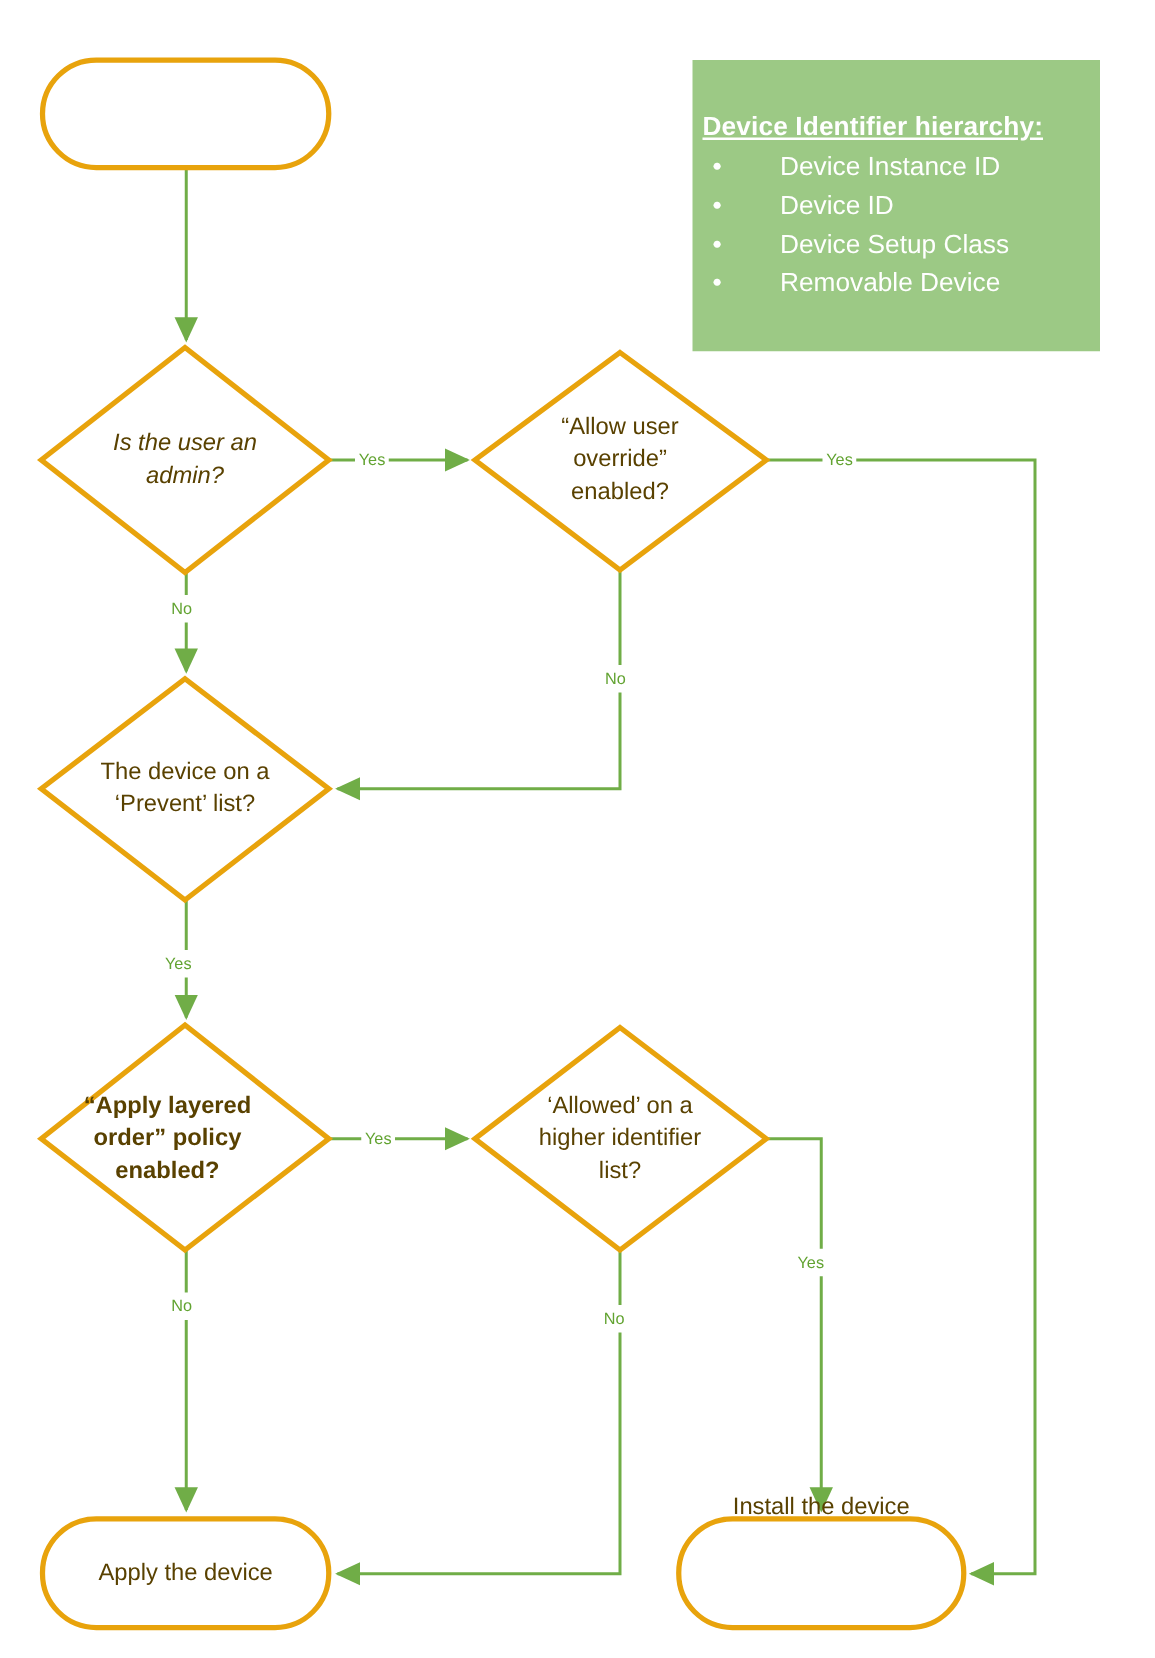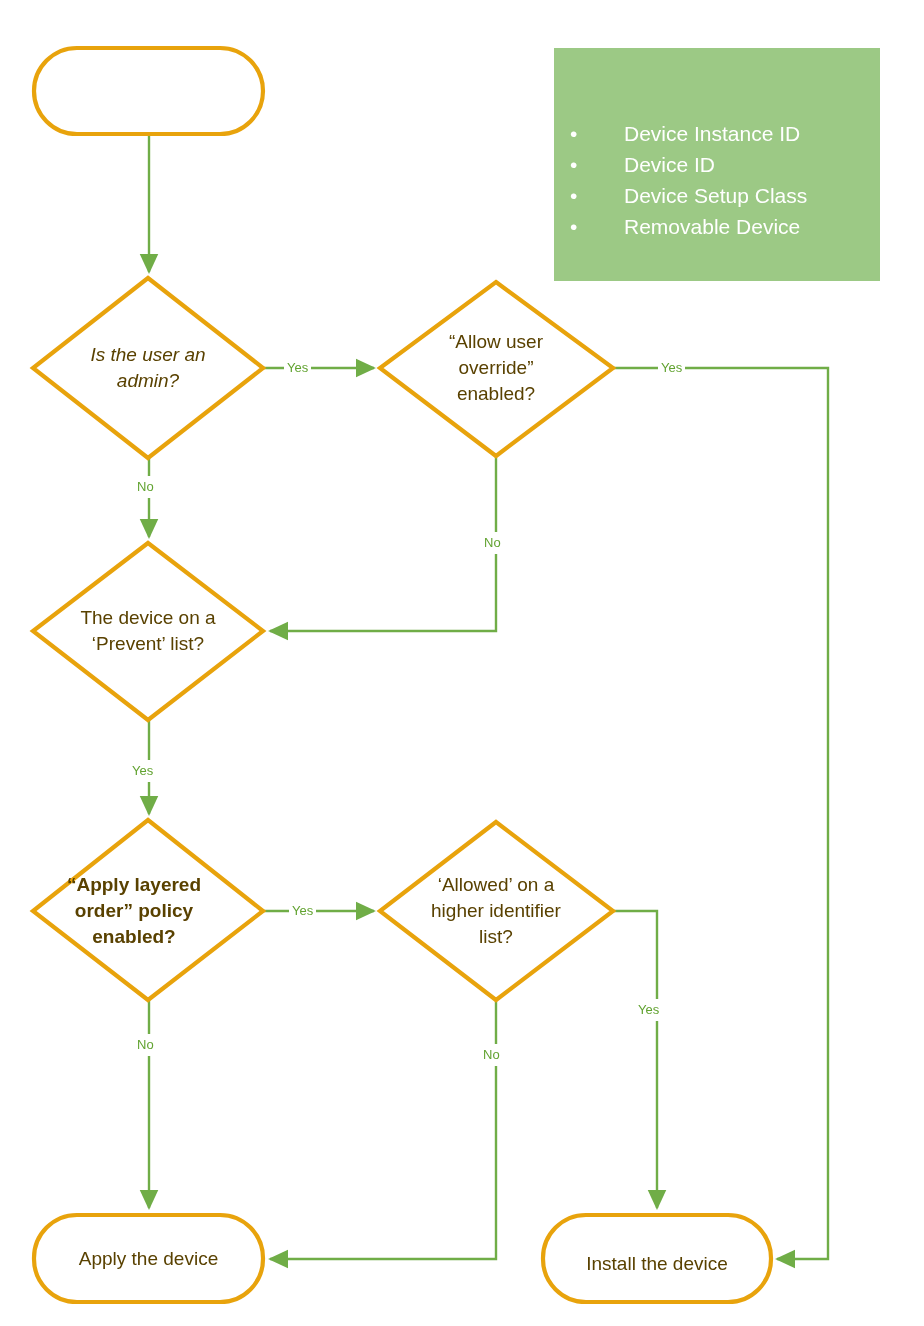--- a/index.html
+++ b/index.html
@@ -158,41 +158,42 @@
   <div class="node-text" style="left:34px; top:859px; width:200px; height:104px;font-weight:bold;">“Apply layered
 order” policy
 enabled?</div>
 
   <div class="node-text" style="left:396px; top:859px; width:200px; height:104px;">‘Allowed’ on a
 higher identifier
 list?</div>
 
   <div class="node-text" style="left:34px; top:1215px; width:229px; height:87px;">Apply the device</div>
 
-  <div class="node-text" style="left:543px; top:1220px; width:228px; height:87px;">Install the device</div>
+  <div class="node-text" style="left:543px; top:1162px; width:228px; height:87px;">Install the device</div>
 
   <div class="edge-label" style="left:284px; top:357px;">Yes</div>
 
   <div class="edge-label" style="left:134px; top:476px;">No</div>
 
   <div class="edge-label" style="left:658px; top:357px;">Yes</div>
 
   <div class="edge-label" style="left:481px; top:532px;">No</div>
 
   <div class="edge-label" style="left:129px; top:760px;">Yes</div>
 
   <div class="edge-label" style="left:289px; top:900px;">Yes</div>
 
   <div class="edge-label" style="left:134px; top:1034px;">No</div>
 
   <div class="edge-label" style="left:635px; top:999px;">Yes</div>
 
   <div class="edge-label" style="left:480px; top:1044px;">No</div>
 
   <div class="legend">
+    <div class="legend-title">Device Identifier hierarchy:</div>
     <ul class="legend-list">
       <li>
         <span class="bullet">•</span>
         <span>Device Instance ID</span>
       </li>
       <li>
         <span class="bullet">•</span>
         <span>Device ID</span>
       </li>
       <li>

